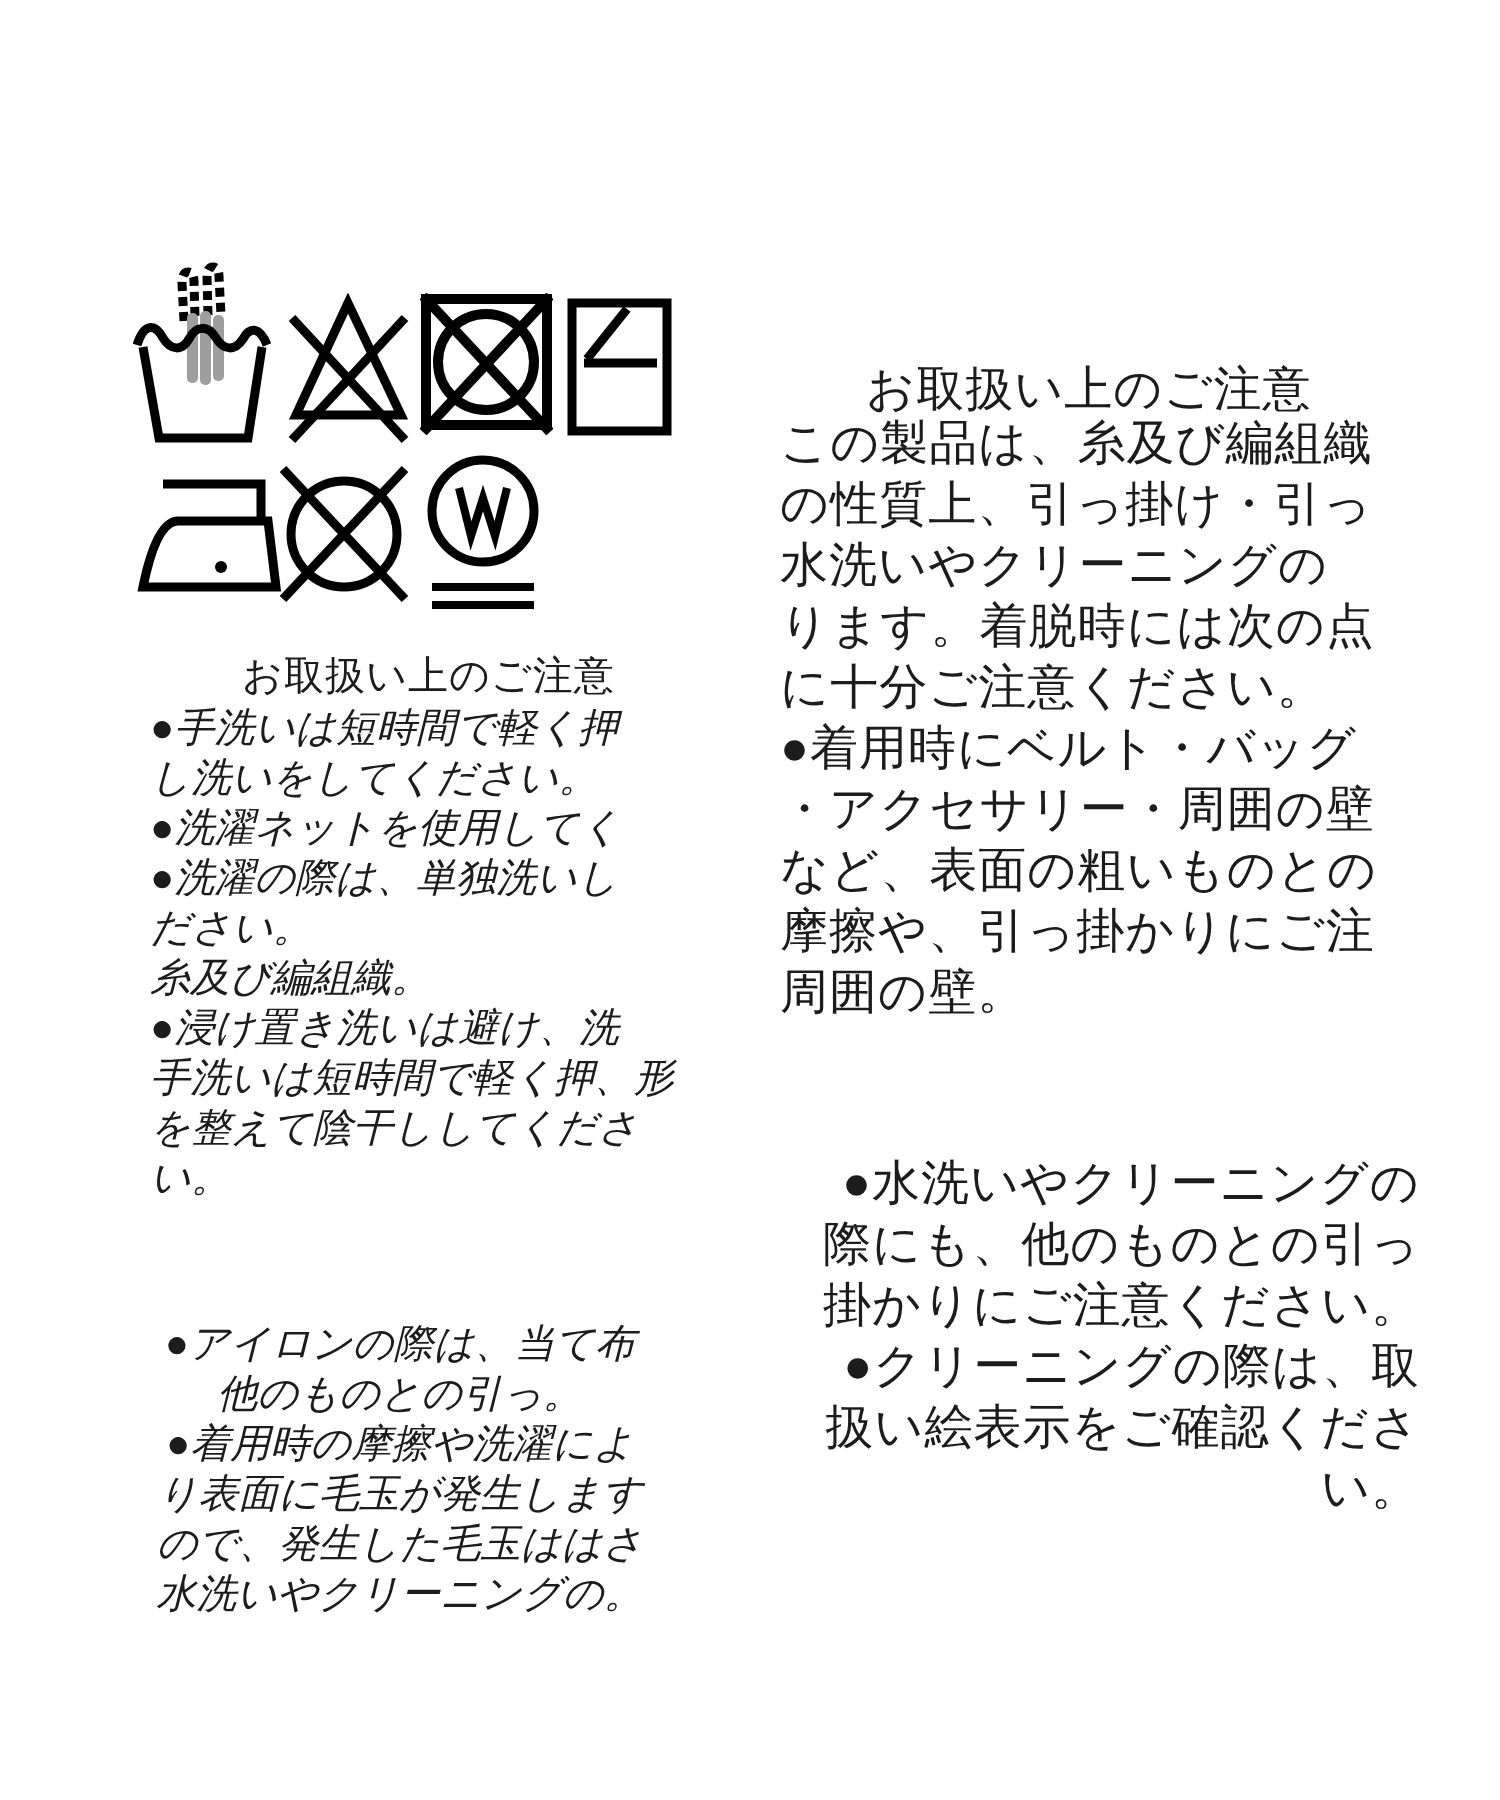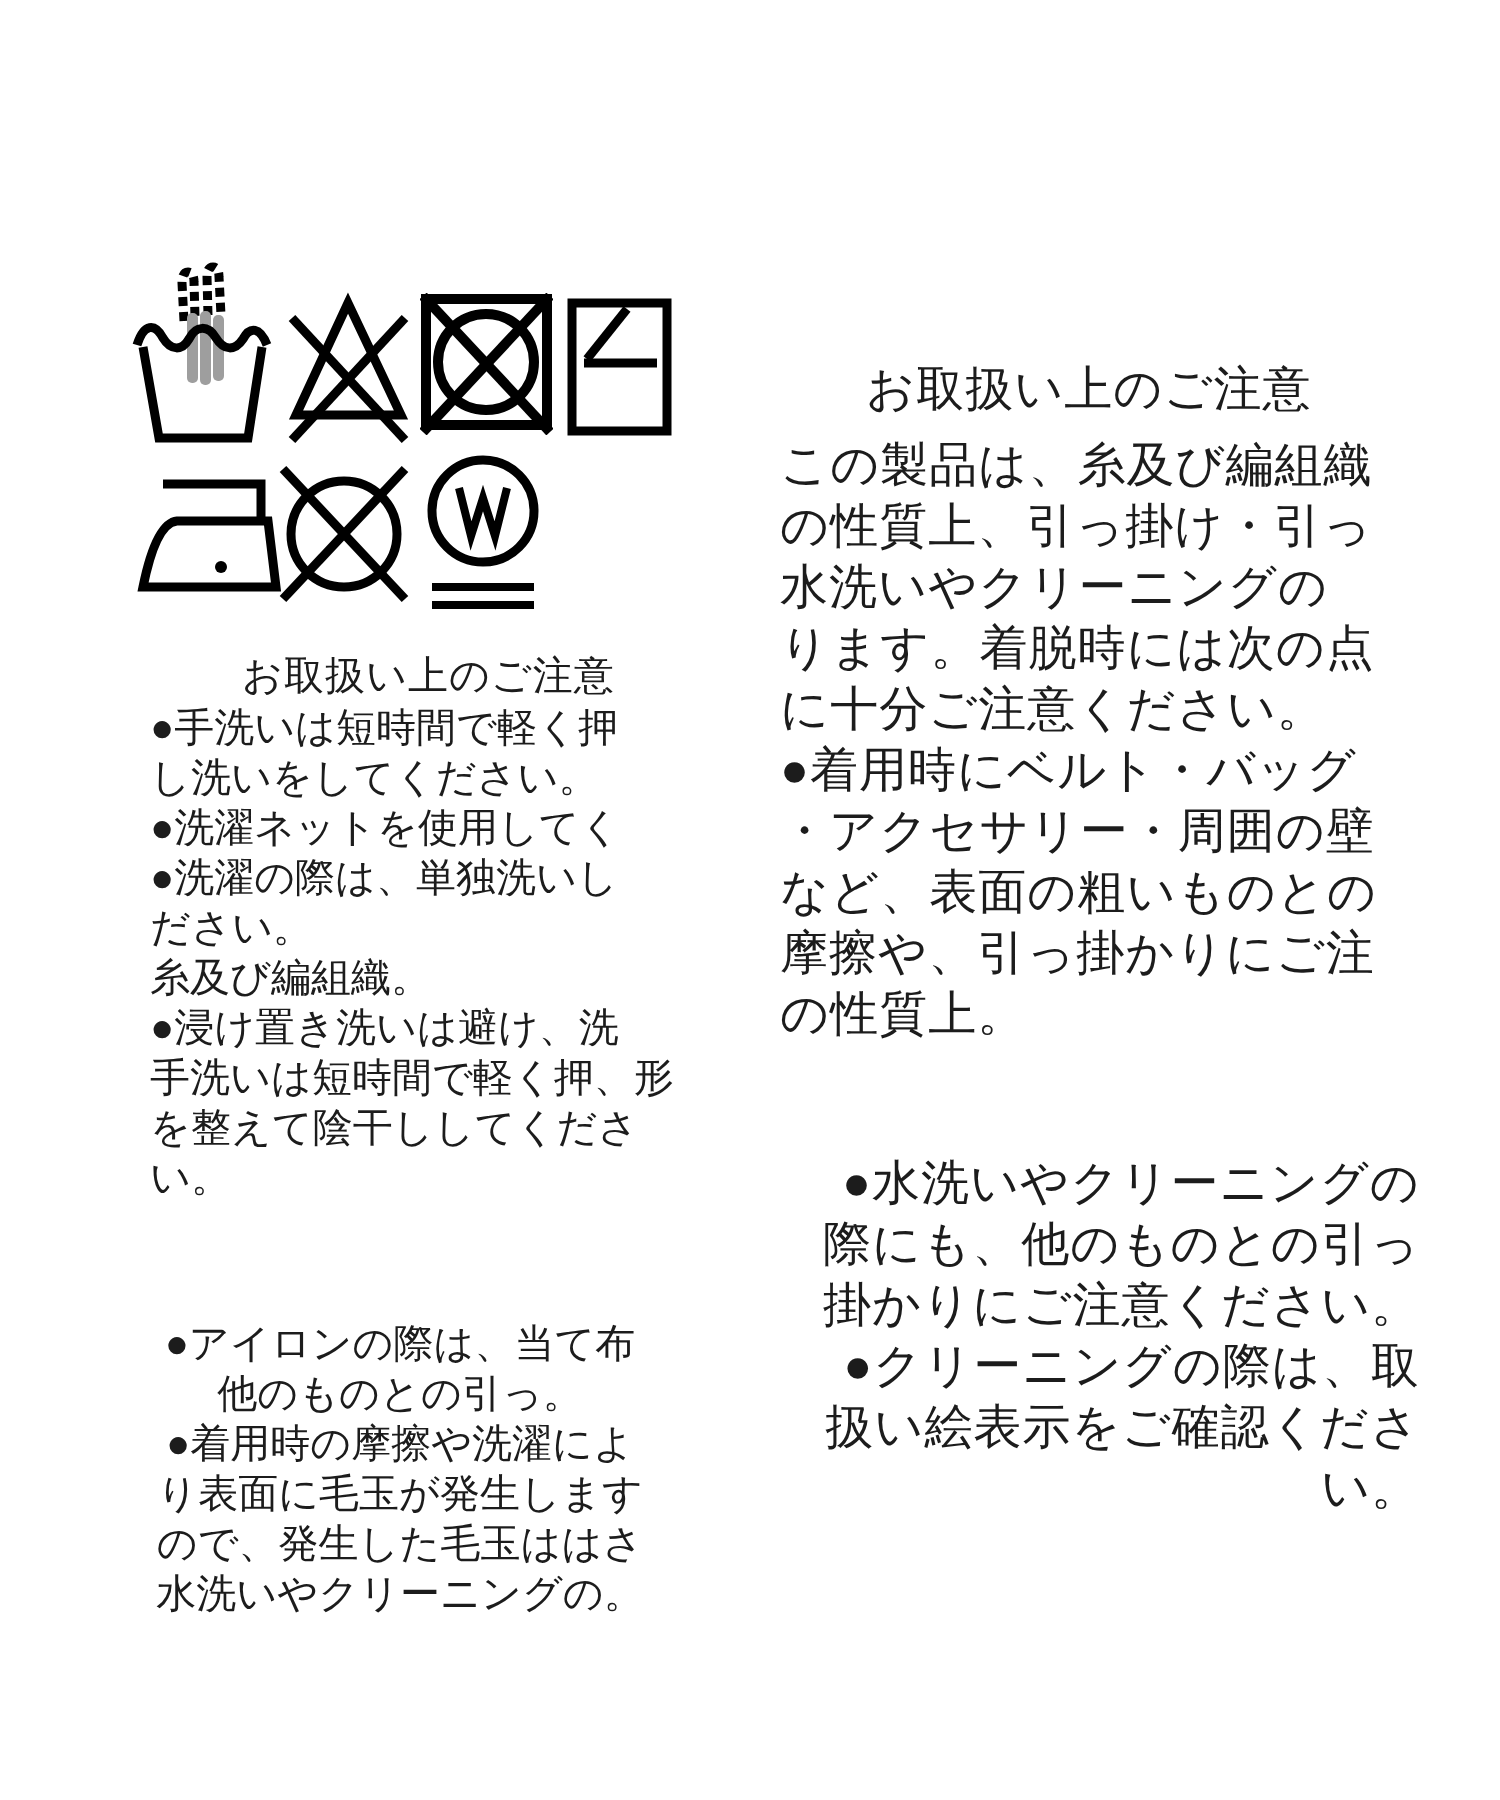--- a/index.html
+++ b/index.html
@@ -17,38 +17,38 @@
   
   .lcol-head {
     position: absolute; left: 150px; top: 650px;
     width: 490px; padding-left: 92px; box-sizing: border-box;
     font-size: 40px; line-height: 50px; font-weight: 500;
     letter-spacing: 1px; white-space: nowrap;
   }
   .lcol { position: absolute; left: 150px; width: 500px; }
   .lcol .ln {
     font-size: 40px; line-height: 50px; font-weight: 500;
-    white-space: nowrap; letter-spacing: 0px;
+    white-space: nowrap; letter-spacing: 0px; font-style: italic;
   }
   #left-block1 { top: 702px; }
   #left-block2 { top: 1318px; text-align: center; }
 
   
   .rcol-head {
     position: absolute; left: 780px; top: 360px;
     width: 630px; padding-left: 86px; box-sizing: border-box;
     font-size: 48px; line-height: 58px; font-weight: 500;
     letter-spacing: 1px; white-space: nowrap;
   }
   .rcol { position: absolute; left: 780px; width: 640px; }
   .rcol .ln {
     font-size: 48px; line-height: 61px; font-weight: 500;
     white-space: nowrap; letter-spacing: 1px;
   }
-  #right-block1 { top: 434px; font-family: Liberation Serif, serif; }
+  #right-block1 { top: 412px; font-family: Liberation Serif, serif; }
   #right-block2 { top: 1152px; text-align: right; }
 
   .stroke { fill: none; stroke: #000; stroke-width: 9; stroke-linecap: butt; stroke-linejoin: miter; }
   .stroke-thick { fill: none; stroke: #000; stroke-width: 10; }
   .gray { fill: #9e9e9e; }
 </style>
 </head>
 <body>
 
 <span class="sym" style="left:132px; top:255px;">
@@ -146,21 +146,21 @@
 <div class="rcol" id="right-block1">
   <div class="ln">この製品は、糸及び編組織</div>
   <div class="ln">の性質上、引っ掛け・引っ</div>
   <div class="ln">水洗いやクリーニングの</div>
   <div class="ln">ります。着脱時には次の点</div>
   <div class="ln">に十分ご注意ください。</div>
   <div class="ln">●着用時にベルト・バッグ</div>
   <div class="ln">・アクセサリー・周囲の壁</div>
   <div class="ln">など、表面の粗いものとの</div>
   <div class="ln">摩擦や、引っ掛かりにご注</div>
-  <div class="ln">の性質上。</div>
+  <div class="ln">周囲の壁。</div>
 </div>
 
 <div class="rcol" id="right-block2">
   <div class="ln">●水洗いやクリーニングの</div>
   <div class="ln">際にも、他のものとの引っ</div>
   <div class="ln">掛かりにご注意ください。</div>
   <div class="ln">●クリーニングの際は、取</div>
   <div class="ln">扱い絵表示をご確認くださ</div>
   <div class="ln">い。</div>
 </div>

